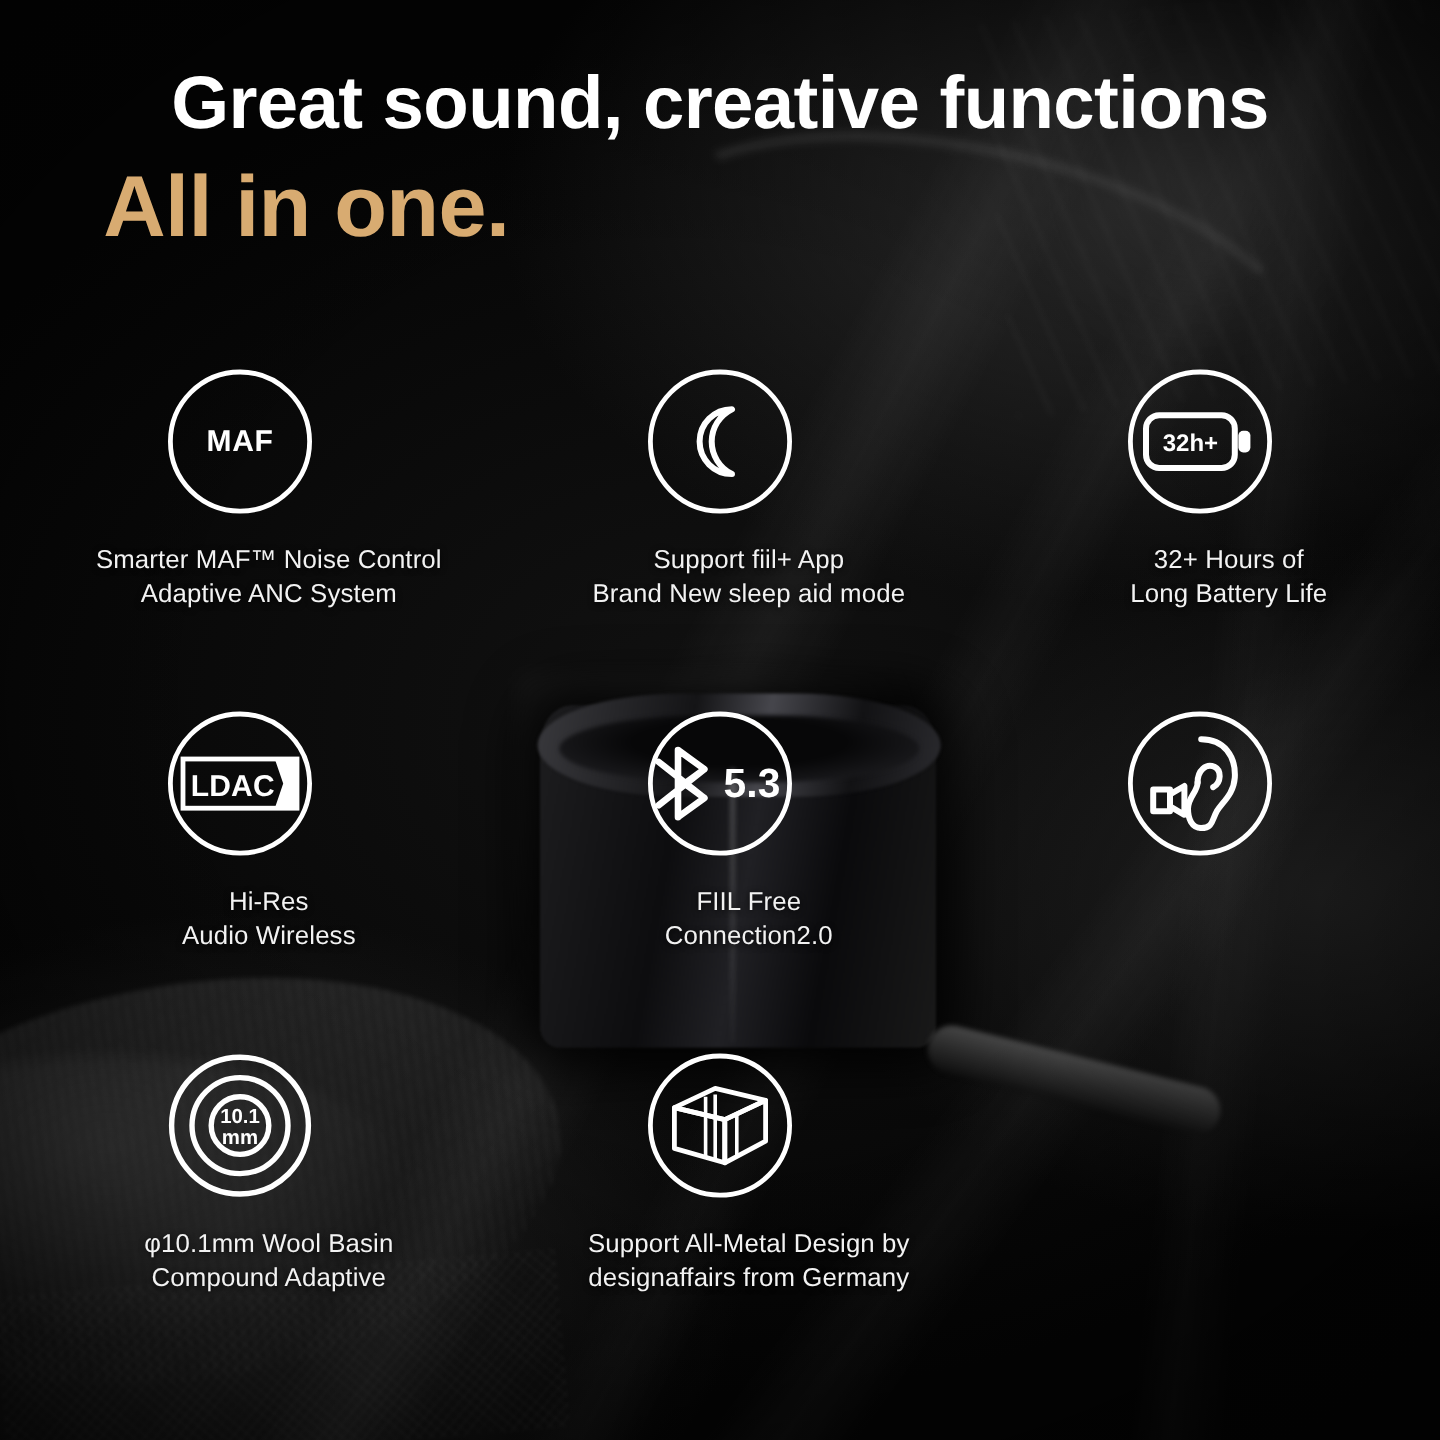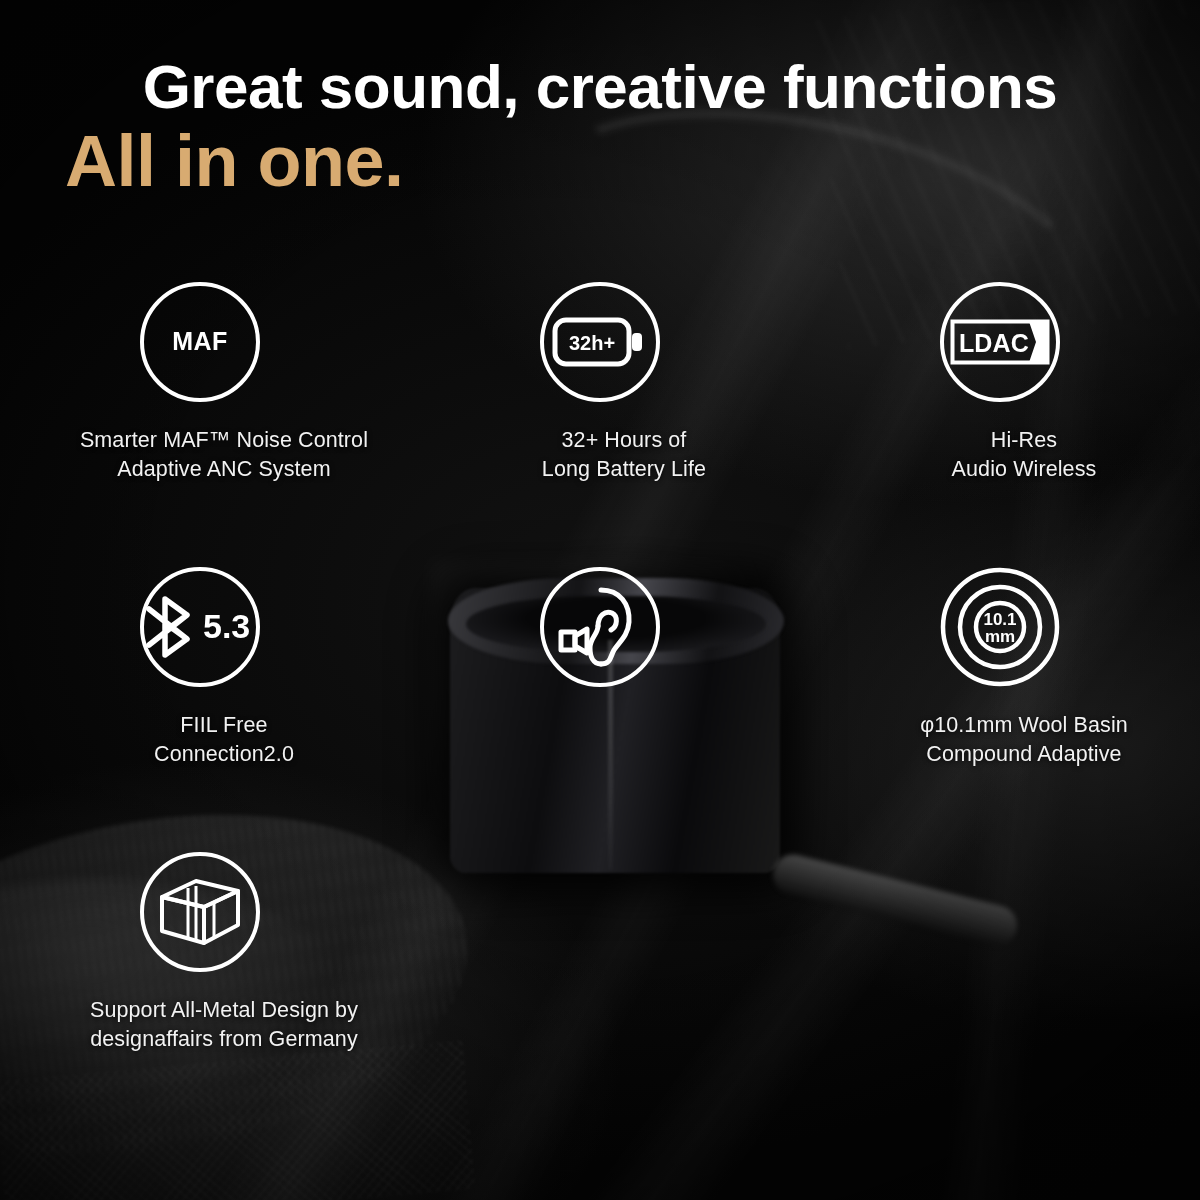--- a/index.html
+++ b/index.html
@@ -165,29 +165,29 @@
     letter-spacing: -0.5px;
     line-height: 1.05;
   }
   .headline-line2 {
     display: block;
     color: #d8ab71;
     font-size: 72px;
     font-weight: 700;
     letter-spacing: -0.5px;
     line-height: 1.1;
-    margin-top: 3px;
+    margin-top: 15px;
     text-align: left;
-    padding-left: 65px;
+    padding-left: 86px;
   }
 
   .feature-grid {
     position: absolute;
     left: 0;
-    top: 282px;
+    top: 308px;
     width: 1067px;
     display: grid;
     grid-template-columns: repeat(3, 400px);
     grid-template-rows: repeat(3, 285px);
   }
   .feature {
     display: flex;
     flex-direction: column;
     align-items: center;
   }
@@ -257,20 +257,29 @@
       <div class="feature">
         <div class="icon-circle">
           <svg width="96" height="96" viewBox="0 0 96 96">
             <text class="inner-text" x="48" y="56" text-anchor="middle" font-size="25" letter-spacing="0.5">MAF</text>
           </svg>
         </div>
         <div class="caption">Smarter MAF™ Noise Control
 Adaptive ANC System</div>
       </div>
 
+      <div class="feature">
+        <div class="icon-circle">
+          <svg width="74" height="74" viewBox="0 0 74 74">
+            <path d="M47 10 A27 27 0 1 0 47 64 A30 30 0 0 1 47 10 Z" fill="none" stroke="#ffffff" stroke-width="5" stroke-linejoin="round"></path>
+          </svg>
+        </div>
+        <div class="caption">Support fiil+ App
+Brand New sleep aid mode</div>
+      </div>
 
       <div class="feature">
         <div class="icon-circle">
           <svg width="96" height="60" viewBox="0 0 96 60">
             <rect x="3" y="8" width="74" height="44" rx="11" ry="11" fill="none" stroke="#ffffff" stroke-width="5"></rect>
             <rect x="80" y="21" width="10" height="18" rx="4" ry="4" fill="#ffffff"></rect>
             <text class="inner-text" x="40" y="38" text-anchor="middle" font-size="20">32h+</text>
           </svg>
         </div>
         <div class="caption">32+ Hours of

